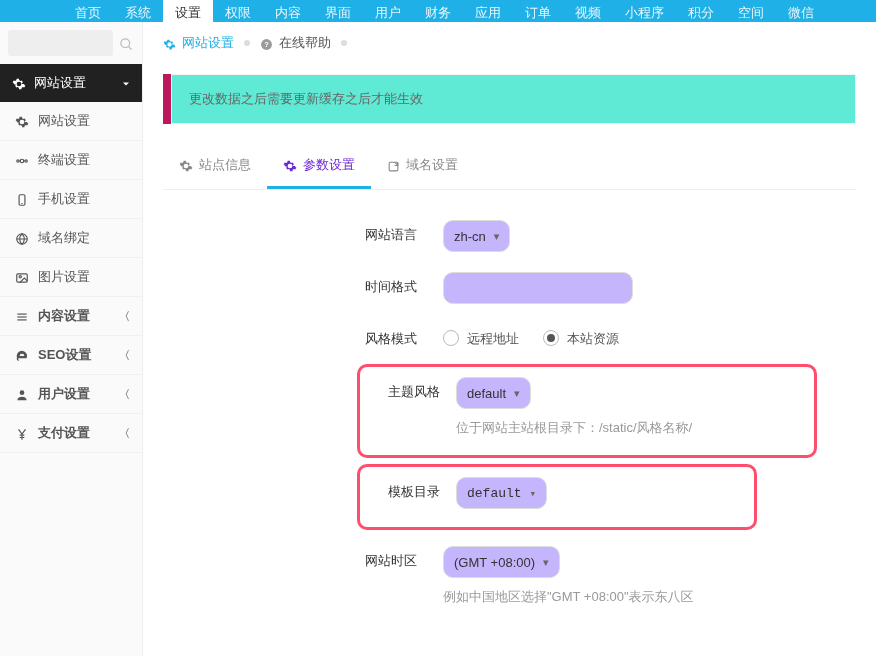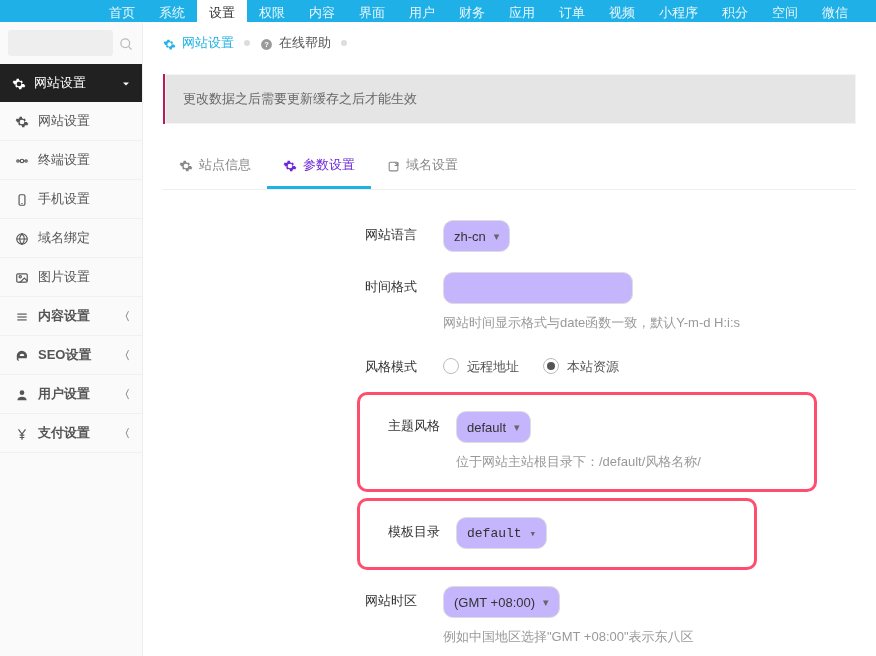--- a/index.html
+++ b/index.html
@@ -1,18 +1,18 @@
 <!DOCTYPE html>
 <html><head>
 <meta charset="utf-8">
 <style>
 * { box-sizing: border-box; margin: 0; padding: 0; }
 body { font-family: -apple-system, "Helvetica Neue", Arial, sans-serif; font-size: 13px; color: #555; background: #fff; width: 876px; height: 656px; overflow: hidden; }
 
-.topnav { background: #1eb0e6; height: 22px; display: flex; align-items: flex-start; padding-left: 97px; overflow: hidden; }
+.topnav { background: #1eb0e6; height: 22px; display: flex; align-items: flex-start; padding-left: 63px; overflow: hidden; }
 .topnav .nav-item { color: #e8f6fc; padding: 4px 12px 8px; font-size: 13px; cursor: pointer; white-space: nowrap; }
 .topnav .nav-item.active { background: #fff; color: #333; font-family: Liberation Serif, serif; }
 
 .layout { display: flex; height: calc(100% - 22px); }
 
 .sidebar { width: 143px; background: #fafafa; border-right: 1px solid #eee; }
 .search { padding: 8px; display: flex; align-items: center; gap: 6px; }
 .search-box { flex: 1; height: 26px; background: #eee; border-radius: 3px; }
 .search-ico { color: #bbb; font-size: 15px; }
 
@@ -24,21 +24,21 @@
 .menu-item .ico { width: 16px; text-align: center; color: #555; }
 .menu-item .chev { position: absolute; right: 12px; color: #888; font-size: 11px; }
 
 .content { flex: 1; padding: 0 0 0 0; overflow: auto; }
 .breadcrumb { padding: 12px 20px; display: flex; align-items: center; gap: 10px; font-size: 13px; }
 .breadcrumb .crumb { display: flex; align-items: center; gap: 6px; }
 .breadcrumb .crumb.active { color: #1eb0e6; }
 .breadcrumb .dot { width: 6px; height: 6px; border-radius: 50%; background: #ddd; }
 .breadcrumb .ico { font-size: 13px; }
 
-.alert { margin: 10px 20px 20px 20px; border-left: 2px solid #be185d; background: #e5e5e5; padding: 16px 18px; color: #666; box-shadow: 0 0 0 1px #f4f4f4 inset; }
+.alert { margin: 10px 20px 20px 20px; border-left: 8px solid #be185d; background: #5eead4; padding: 16px 18px; color: #666; box-shadow: 0 0 0 1px #f4f4f4 inset; }
 
 .tabs { display: flex; border-bottom: 1px solid #eee; margin: 0 20px; gap: 0; }
 .tab { padding: 12px 16px; display: flex; align-items: center; gap: 6px; color: #888; cursor: pointer; border-bottom: 3px solid transparent; text-align: center; }
 .tab.active { color: #6d28d9; border-bottom-color: #1eb0e6; }
 .tab .ico { font-size: 13px; }
 
 .form { padding: 20px 20px 20px 20px; }
 .row { display: flex; align-items: flex-start; padding: 10px 0; }
 .row .lbl { width: 280px; text-align: right; padding-right: 26px; padding-top: 6px; color: #333; }
 .row .ctrl { flex: 1; }
@@ -46,21 +46,21 @@
 .select { cursor: pointer; }
 .select .caret { font-size: 11px; color: #666; }
 .input { width: 190px; }
 .help { color: #999; font-size: 13px; margin-top: 10px; }
 
 .radio-group { display: flex; gap: 24px; align-items: center; padding-top: 6px; }
 .radio { display: flex; align-items: flex-start; gap: 8px; cursor: pointer; }
 .radio-dot { width: 16px; height: 16px; border: 1px solid #bbb; border-radius: 50%; display: flex; align-items: center; justify-content: center; }
 .radio-dot.checked::after { content: ""; width: 8px; height: 8px; background: #555; border-radius: 50%; }
 
-.hl-box { border: 3px solid #ff4d6d; border-radius: 10px; padding: 12px 10px 14px 10px; margin: 6px 16px 6px -36px; width: 460px; }
+.hl-box { border: 3px solid #ff4d6d; border-radius: 10px; padding: 6px 10px 14px 10px; margin: 6px 16px 6px -36px; width: 460px; }
 .hl-box .row { padding: 4px 0; }
 .hl-box .lbl { width: 86px; padding-right: 16px; }
 
 svg { display: inline-block; vertical-align: middle; }
 </style>
 </head>
 <body>
 
 <div class="topnav" id="topnav">
     <div class="nav-item">首页</div>
@@ -241,21 +241,20 @@
           </div>
         </div>
       </div>
 
       <div class="row">
         <div class="lbl">时间格式</div>
         <div class="ctrl">
           <div class="input">
             <span></span>
           </div>
-          <div class="help">网站时间显示格式与date函数一致，默认Y-m-d H:i:s</div>
         </div>
       </div>
 
       <div class="row">
         <div class="lbl">风格模式</div>
         <div class="ctrl">
           <div class="radio-group">
             <div class="radio">
               <span class="radio-dot"></span>
               <span>远程地址</span>
@@ -270,21 +269,21 @@
 
       <div style="margin-left:230px;">
         <div class="hl-box">
           <div class="row">
             <div class="lbl">主题风格</div>
             <div class="ctrl">
               <div class="select">
                 <span>default</span>
                 <span class="caret">▾</span>
               </div>
-              <div class="help">位于网站主站根目录下：/default/风格名称/</div>
+              <div class="help">位于网站主站根目录下：/static/风格名称/</div>
             </div>
           </div>
         </div>
 
         <div class="hl-box" style="width:400px;font-family:Liberation Mono, monospace;">
           <div class="row">
             <div class="lbl">模板目录</div>
             <div class="ctrl">
               <div class="select">
                 <span>default</span>

